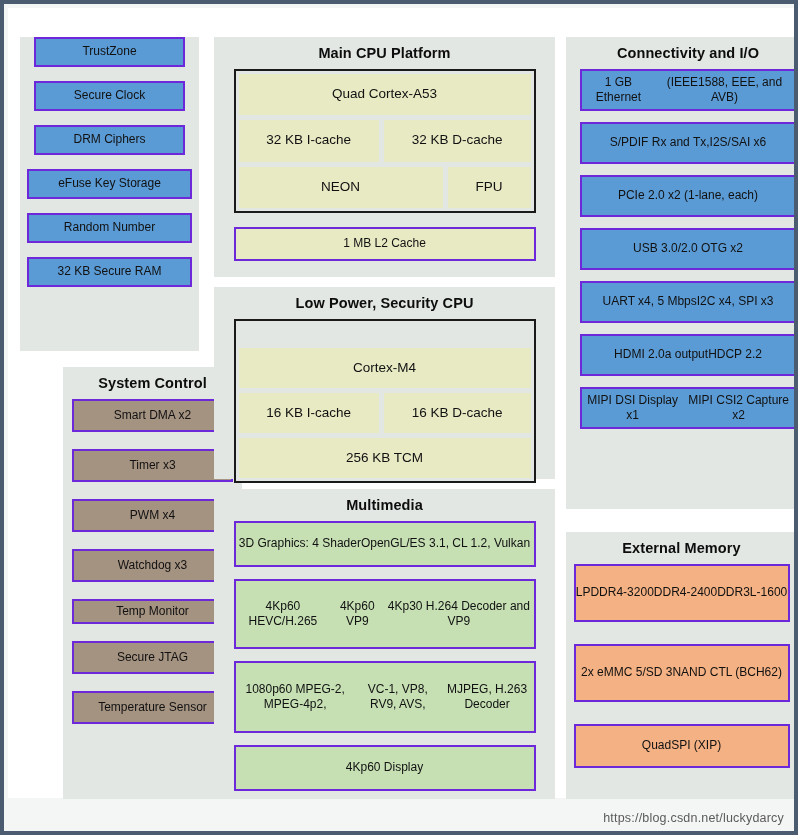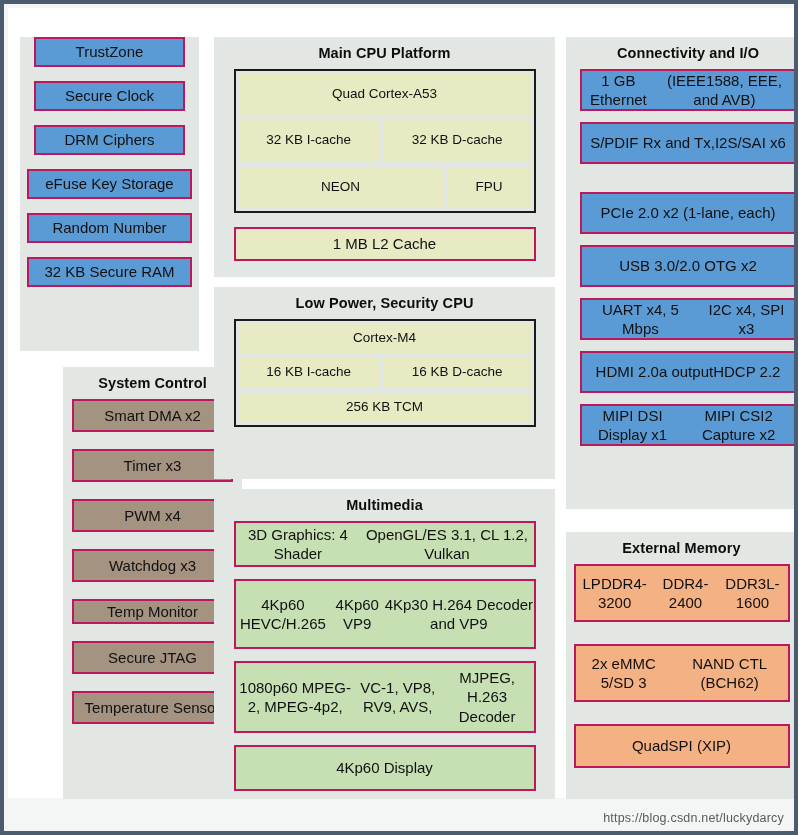--- a/index.html
+++ b/index.html
@@ -46,26 +46,26 @@
     color: #0d0d0d;
     letter-spacing: .1px;
     padding-top: 9px;
     padding-bottom: 7px;
     line-height: 1.1;
   }
 
   
   .blk {
     box-sizing: border-box;
-    border: 2px solid #be185d;
+    border: 2px solid #6d28d9;
     display: flex;
     align-items: center;
     justify-content: center;
     text-align: center;
-    font-size: 15px;
+    font-size: 12px;
     color: #111111;
     line-height: 1.28;
     margin: 0 auto;
   }
   .blk.blue   { background: #5b9bd5; }
   .blk.tan    { background: #a59382; }
   .blk.green  { background: #c6e0b4; }
   .blk.orange { background: #f4b183; }
 
   
@@ -154,21 +154,21 @@
       <div class="crow" style="height:42px;">
         <div class="cell" style="width:207px;">NEON</div>
         <div class="cell" style="width:84px;">FPU</div>
       </div>
     </div>
     <div class="blk" style="width:302px;height:34px;background:#e8eac4;margin-top:14px;">1 MB L2 Cache</div>
   </div>
 
   <div class="panel" style="left:210px; top:283px; width:341px; height:192px;">
     <div class="panel-title">Low Power, Security CPU</div>
-    <div class="cluster" style="width:302px; height:108px;">
+    <div class="cluster" style="width:302px; height:164px;justify-content:flex-end;">
       <div class="cell" style="height:40px;">Cortex-M4</div>
       <div class="crow" style="height:40px;">
         <div class="cell" style="width:142px;">16 KB I-cache</div>
         <div class="cell" style="width:149px;">16 KB D-cache</div>
       </div>
       <div class="cell" style="height:40px;">256 KB TCM</div>
     </div>
   </div>
 
   <div class="panel" style="left:210px; top:485px; width:341px; height:310px;">
@@ -198,21 +198,21 @@
   </div>
 
   <div class="panel" style="left:562px; top:33px; width:244px; height:472px;">
     <div class="panel-title">Connectivity and I/O</div>
     <div class="stack">
       <div class="blk blue" style="width:216px;height:42px;margin-bottom:11px;">
         <span>1 GB Ethernet</span>
           <br>
         <span>(IEEE1588, EEE, and AVB)</span>
       </div>
-      <div class="blk blue" style="width:216px;height:42px;margin-bottom:28px;">
+      <div class="blk blue" style="width:216px;height:42px;margin-bottom:11px;">
         <span>S/PDIF Rx and Tx,</span>
           <br>
         <span>I2S/SAI x6</span>
       </div>
       <div class="blk blue" style="width:216px;height:42px;margin-bottom:11px;">PCIe 2.0 x2 (1-lane, each)</div>
       <div class="blk blue" style="width:216px;height:42px;margin-bottom:11px;">USB 3.0/2.0 OTG x2</div>
       <div class="blk blue" style="width:216px;height:42px;margin-bottom:11px;">
         <span>UART x4, 5 Mbps</span>
           <br>
         <span>I2C x4, SPI x3</span>

